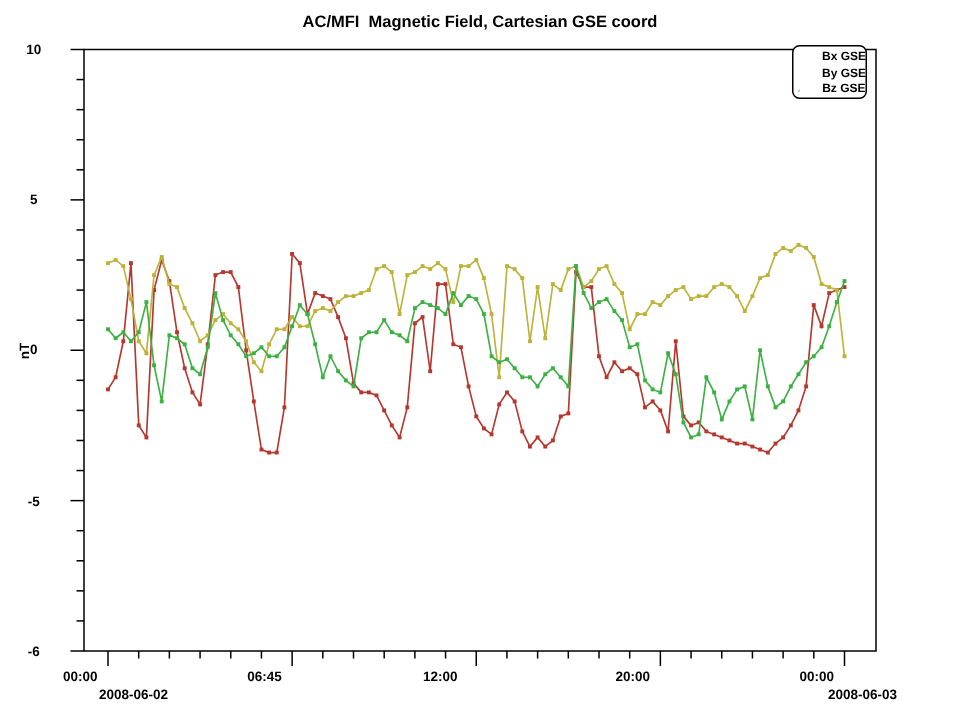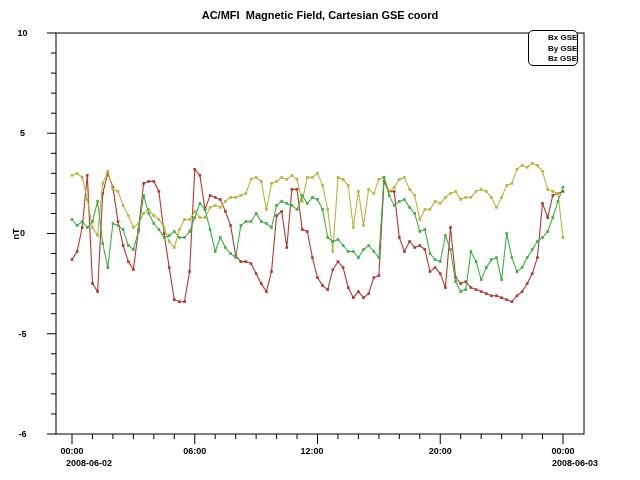--- a/index.html
+++ b/index.html
@@ -10,21 +10,21 @@
   #plot-svg{position:absolute;left:0;top:0;}
   .chart-title{
     position:absolute;left:56px;top:9px;width:528px;text-align:center;
     font-size:11px;font-weight:bold;white-space:pre;
   }
   .ytick{
     position:absolute;left:1px;width:43px;text-align:center;
     font-size:9px;font-weight:bold;line-height:11px;
   }
   .xtick{
-    position:absolute;width:60px;text-align:center;top:446px;
+    position:absolute;width:60px;top:446px;
     font-size:9px;font-weight:bold;line-height:11px;
   }
   .xdate{
     position:absolute;top:458px;width:90px;text-align:left;
     font-size:9px;font-weight:bold;line-height:11px;white-space:nowrap;
   }
   .yaxis-label{
     position:absolute;left:2px;top:228px;width:30px;height:12px;
     font-size:9px;font-weight:bold;text-align:center;
     transform:rotate(-90deg);
@@ -389,21 +389,21 @@
 
 <div class="yaxis-label">nT</div>
 
 <div class="ytick" style="top:28px">10</div>
 <div class="ytick" style="top:128px">5</div>
 <div class="ytick" style="top:228px">0</div>
 <div class="ytick" style="top:329px">-5</div>
 <div class="ytick" style="top:429px">-6</div>
 
 <div class="xtick" style="left:42px">00:00</div>
-<div class="xtick" style="left:164.8px">06:00</div>
+<div class="xtick" style="left:164.8px">06:45</div>
 <div class="xtick" style="left:282px">12:00</div>
 <div class="xtick" style="left:410.3px">20:00</div>
 <div class="xtick" style="left:533px">00:00</div>
 
 <div class="xdate" style="left:66px">2008-06-02</div>
 <div class="xdate" style="left:552px">2008-06-03</div>
 
 <div class="legend">
   <div class="legend-row">
     <svg class="legend-marker" width="12" height="8">

